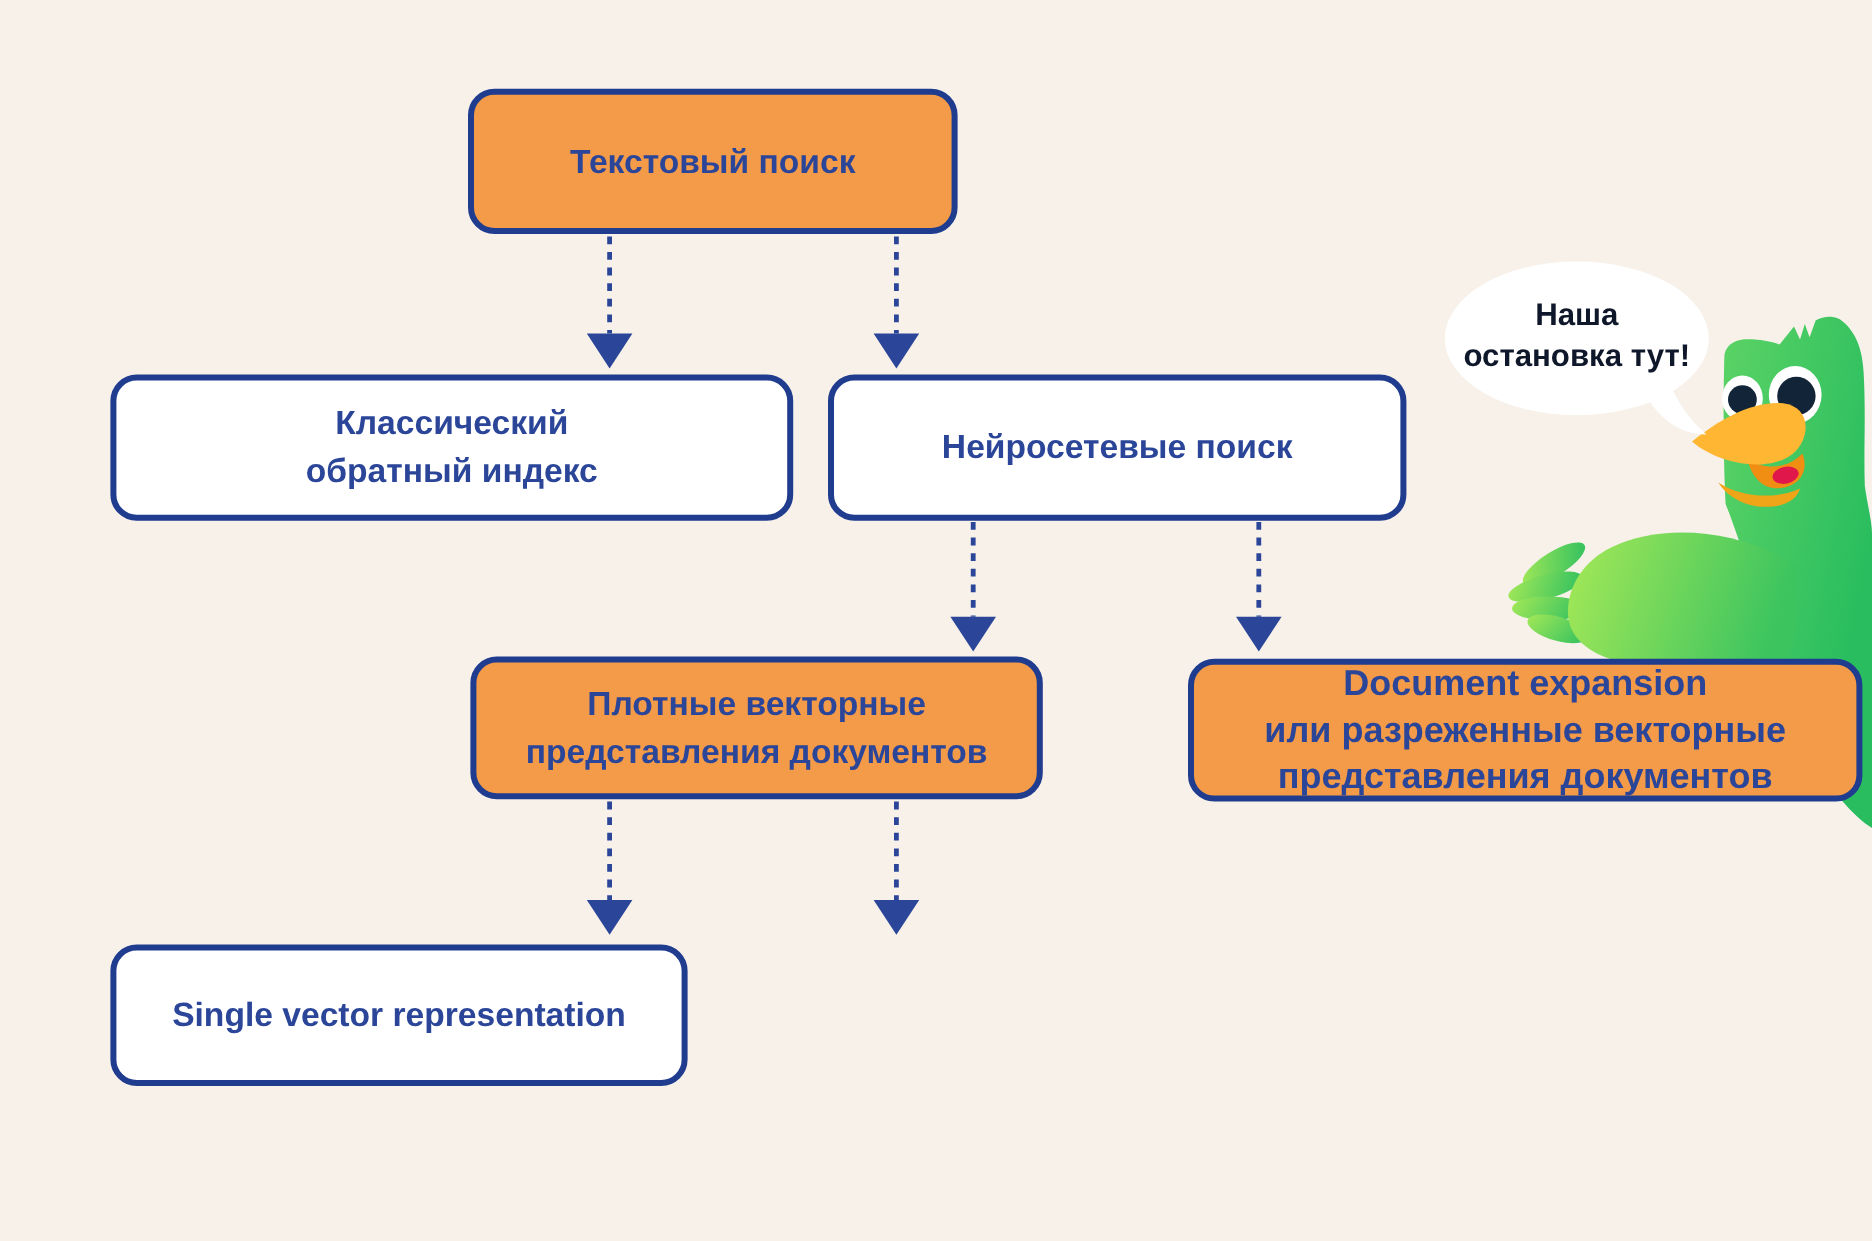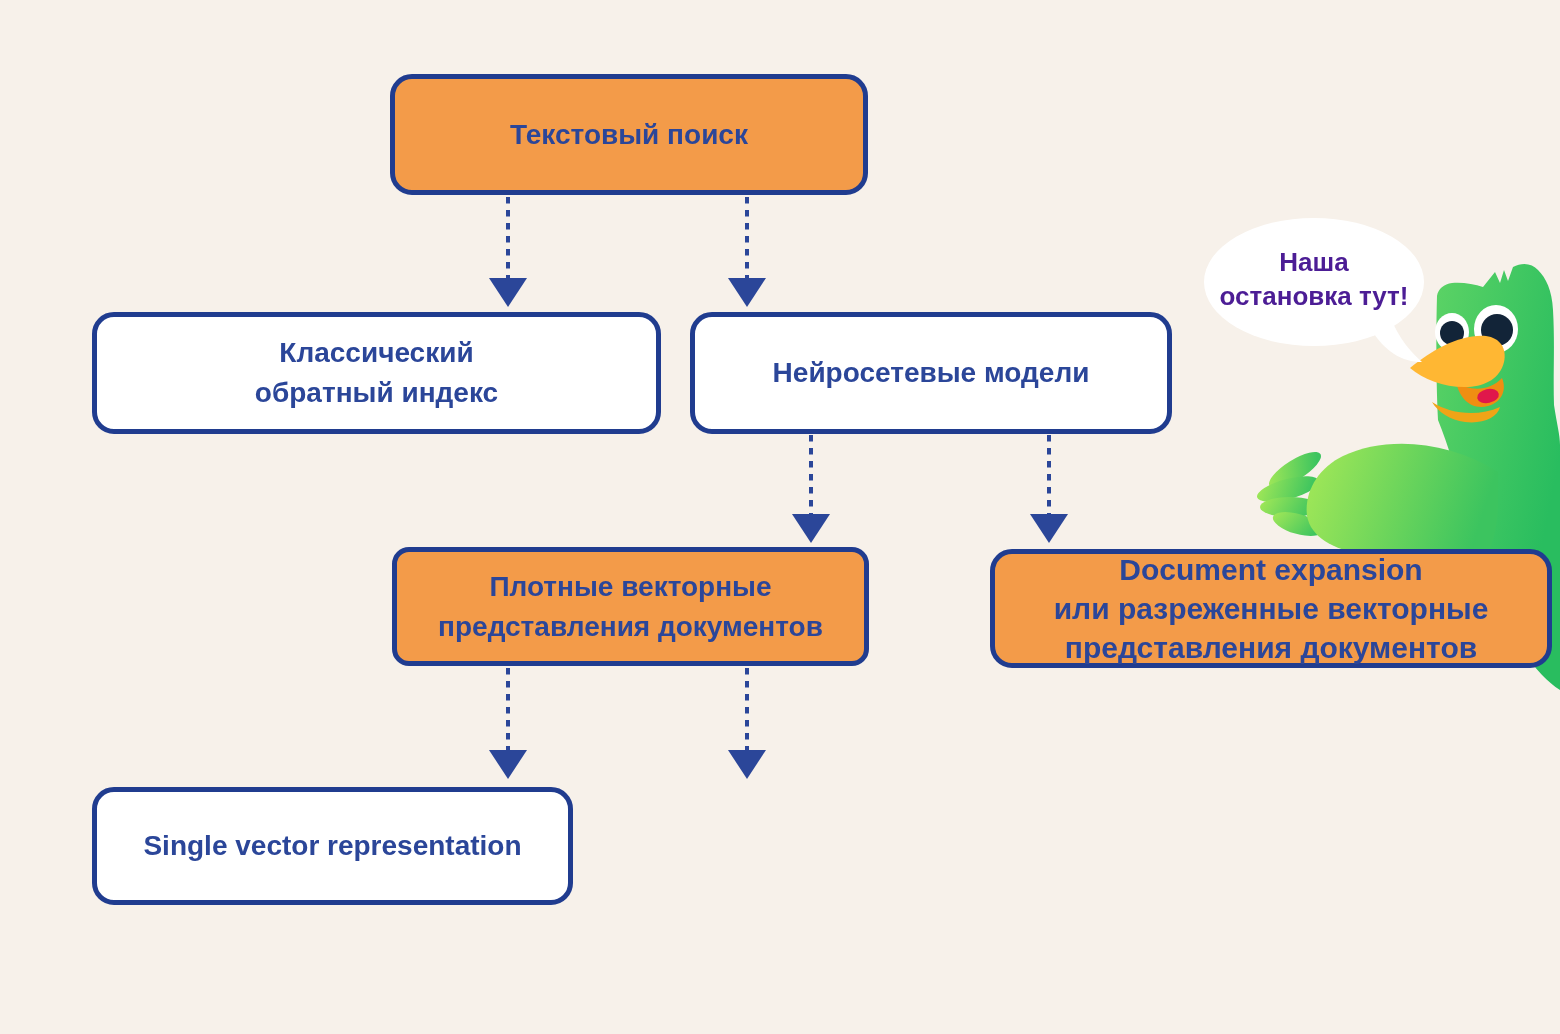--- a/index.html
+++ b/index.html
@@ -31,40 +31,40 @@
     padding: 6px 8px;
     font-weight: bold;
     font-size: 28px;
     line-height: 1.42;
     color: #2B4699;
     white-space: pre-line;
   }
   .node.orange { background: #F39B49; }
   .node.white  { background: #FFFFFF; }
 
-  .node-text-search   { left: 390px; top: 74px;  width: 478px; height: 121px; }
+  .node-text-search   { left: 390px; top: 74px;  width: 408px; height: 121px; }
   .node-classic-index { left: 92px;  top: 312px; width: 569px; height: 122px; }
   .node-neural-models { left: 690px; top: 312px; width: 482px; height: 122px; }
-  .node-dense-vectors { left: 392px; top: 547px; width: 477px; height: 119px; border-radius: 17px; }
+  .node-dense-vectors { left: 392px; top: 547px; width: 477px; height: 119px; }
   .node-doc-expansion { left: 990px; top: 549px; width: 562px; height: 119px;
                         font-size: 30px; line-height: 1.3; }
   .node-single-vector { left: 92px;  top: 787px; width: 481px; height: 118px; }
   .node-multi-vector  { left: 690px; top: 787px; width: 482px; height: 123px; }
 
   .bubble-text {
     position: absolute;
     z-index: 3;
     left: 1204px;
     top: 246px;
     width: 220px;
     text-align: center;
     font-weight: bold;
     font-size: 26px;
     line-height: 1.3;
-    color: #4c1d95;
+    color: #0f172a;
     white-space: pre-line;
   }
 </style>
 </head>
 <body>
 
 <div class="canvas">
 
   <svg class="layer arrows-svg" width="1560" height="1034" viewBox="0 0 1560 1034">
     <g stroke="#2B4699" fill="#2B4699" stroke-width="4">
@@ -159,21 +159,21 @@
   </svg>
 
   <div class="bubble-text">Наша
 остановка тут!</div>
 
   <div class="node orange node-text-search">Текстовый поиск</div>
 
   <div class="node white node-classic-index">Классический
 обратный индекс</div>
 
-  <div class="node white node-neural-models">Нейросетевые модели</div>
+  <div class="node white node-neural-models">Нейросетевые поиск</div>
 
   <div class="node orange node-dense-vectors">Плотные векторные
 представления документов</div>
 
   <div class="node orange node-doc-expansion">Document expansion
 или разреженные векторные
 представления документов</div>
 
   <div class="node white node-single-vector">Single vector representation</div>
 

